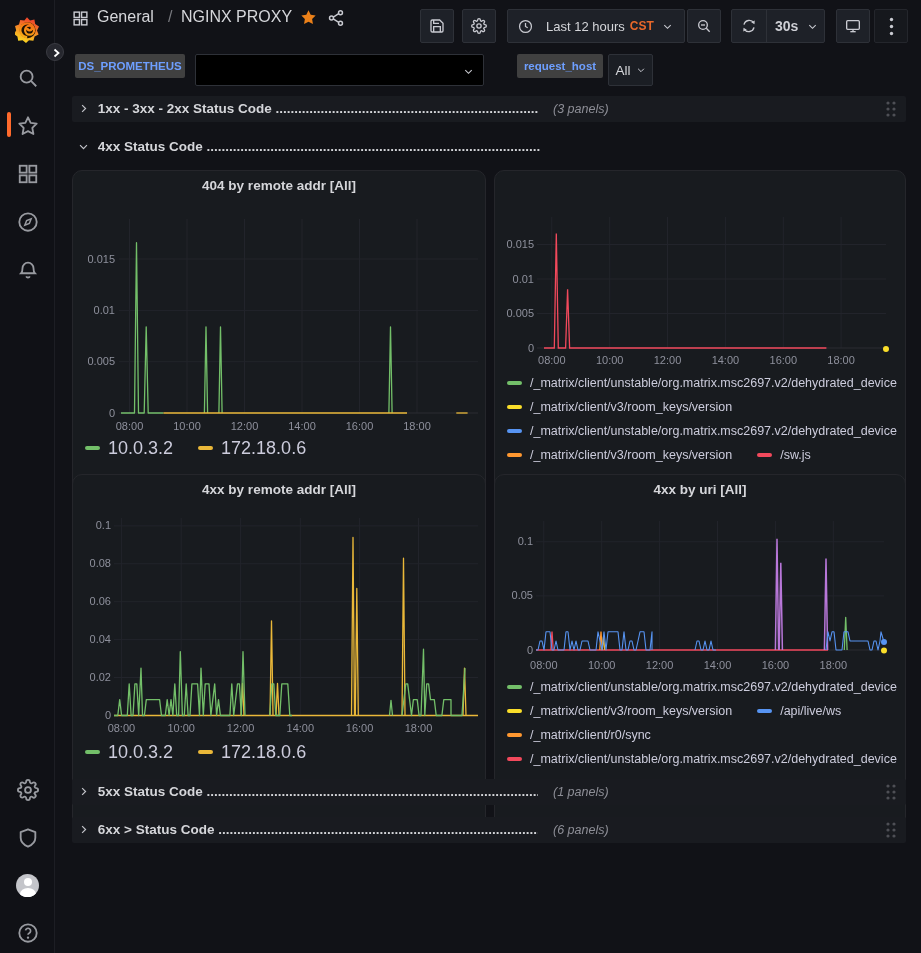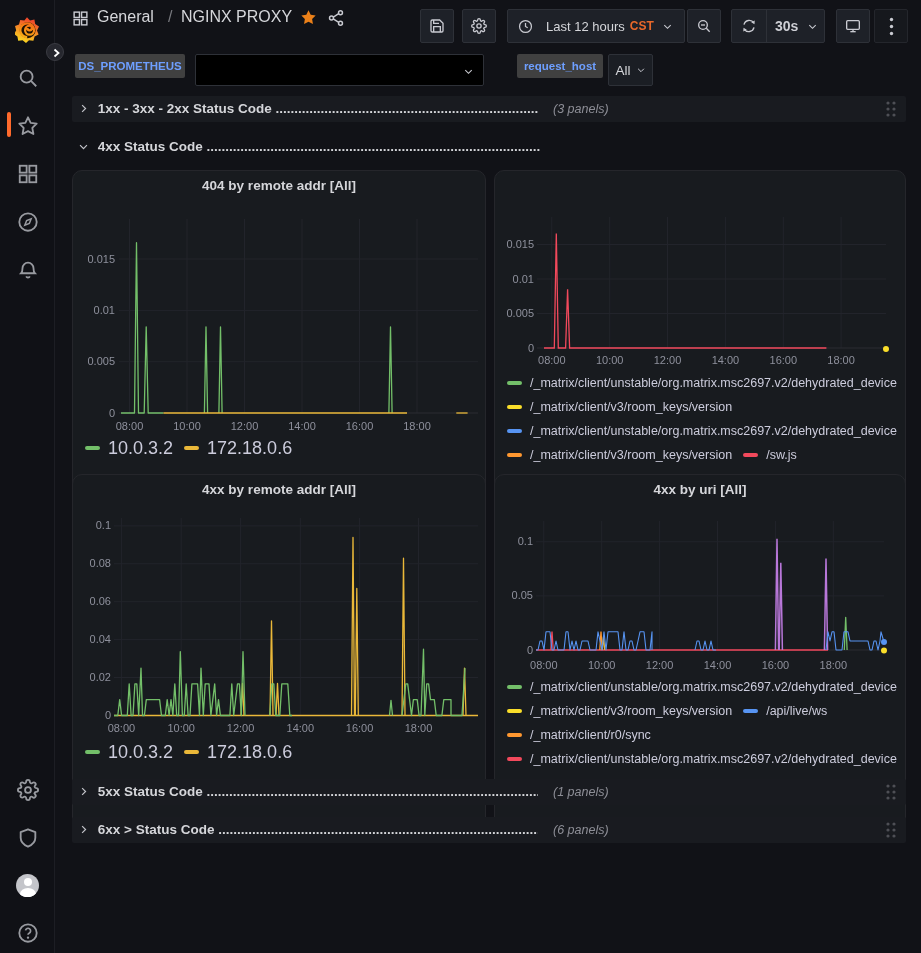--- a/index.html
+++ b/index.html
@@ -30,21 +30,21 @@
 .al { fill:#8e909c; font-size:11px; font-family:"Liberation Sans",sans-serif; }
 .sg { stroke:#73BF69; fill:none; stroke-width:1.3; stroke-linejoin:round; }
 .sy { stroke:#EAB839; fill:none; stroke-width:1.3; stroke-linejoin:round; }
 .sr { stroke:#F2495C; fill:none; stroke-width:1.3; }
 .sb { stroke:#5794F2; fill:none; stroke-width:1.1; stroke-linejoin:round; }
 .so { stroke:#FF9830; fill:none; stroke-width:1.3; }
 .sp { stroke:#B877D9; fill:none; stroke-width:1.5; }
 .legend1 { position:absolute; left:12px; top:267px; font-size:18px; color:#ccccdc; white-space:nowrap; }
 .legendN { position:absolute; left:12px; right:0; font-size:12.5px; color:#ccccdc; white-space:nowrap; overflow:hidden; }
 .lr { height:24px; line-height:24px; overflow:hidden; }
-.li { margin-right:11px; display:inline-block; }
+.li { margin-right:25px; display:inline-block; }
 .sw { display:inline-block; width:15px; height:4px; border-radius:2px; vertical-align:middle; margin-right:8px; margin-top:-2px; }
 svg { display:block; }
 </style>
 </head>
 <body>
 
 <div id="side">
   <svg class="abs" style="left:15px;top:16px" width="24" height="27" viewBox="0 0 24 27">
     <defs>
         <linearGradient id="glg" x1="0" y1="1" x2="0.35" y2="0">

